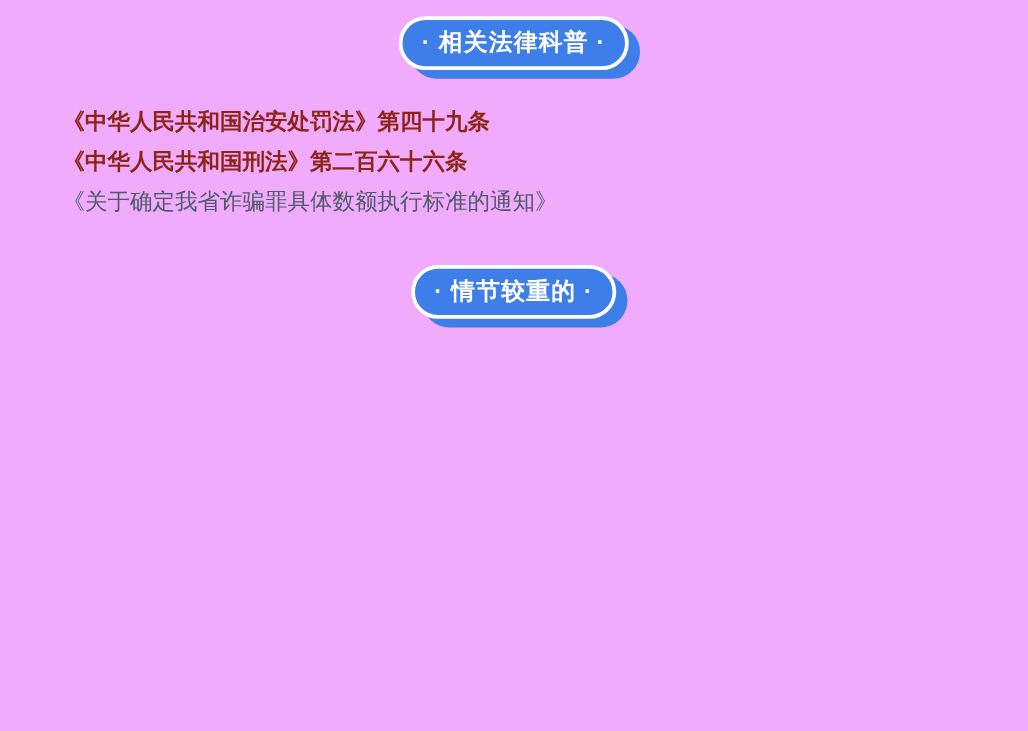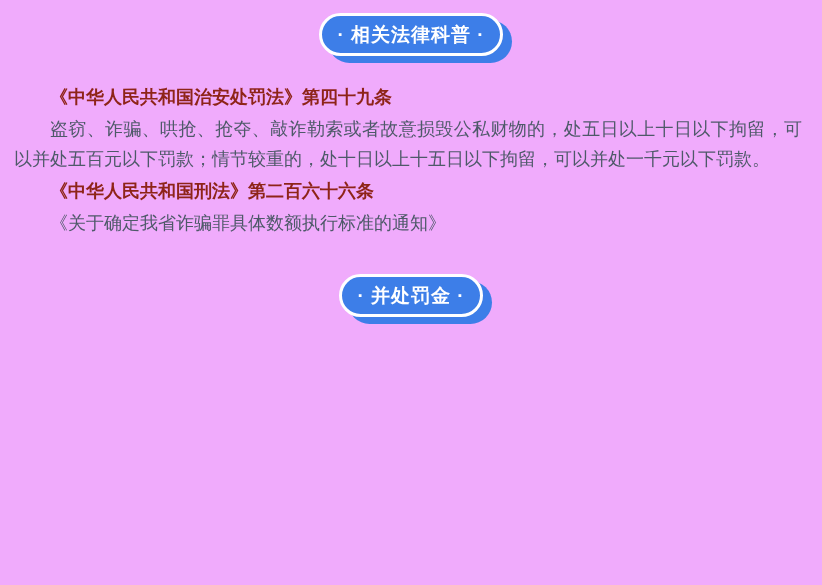--- a/index.html
+++ b/index.html
@@ -74,26 +74,25 @@
 
   <div class="badge-row first">
     <div class="badge">
       <span class="badge-back"></span>
       <span class="badge-front">· 相关法律科普 ·</span>
     </div>
   </div>
 
   <div class="content legal">
     <p class="law-heading">《中华人民共和国治安处罚法》第四十九条</p>
-    <p class="para">盗窃、诈骗、哄抢、抢夺、敲诈勒索或者故意损毁公私财物的，处五日以上十日以下拘留，可以并处五百元以下罚款；情节较重的，处十日以上十五日以下拘留，可以并处一千元以下罚款。</p>
     <p class="law-heading">《中华人民共和国刑法》第二百六十六条</p>
     <p class="para">《关于确定我省诈骗罪具体数额执行标准的通知》</p>
   </div>
 
   <div class="badge-row police">
     <div class="badge">
       <span class="badge-back"></span>
-      <span class="badge-front">· 并处罚金 ·</span>
+      <span class="badge-front">· 情节较重的 ·</span>
     </div>
   </div>
 
 
 </div>
 
 </body></html>

